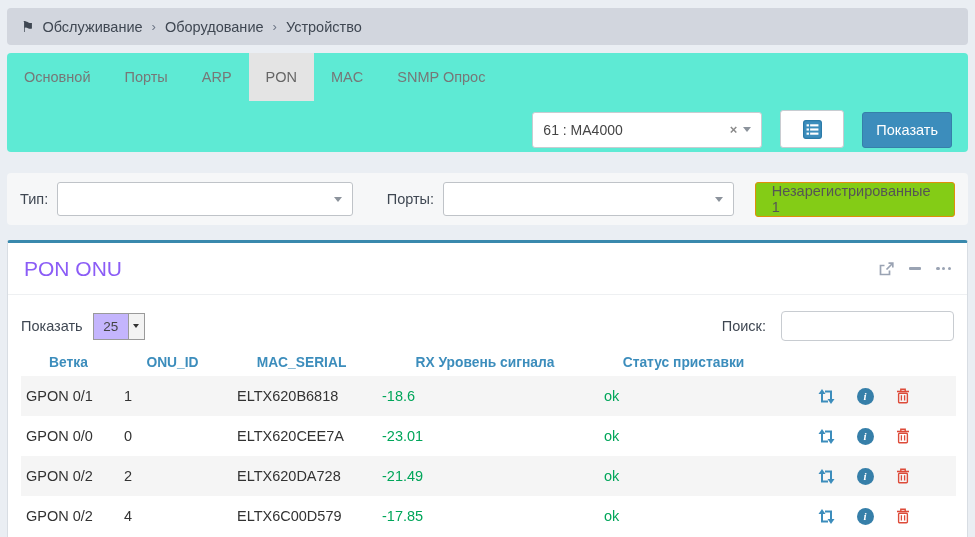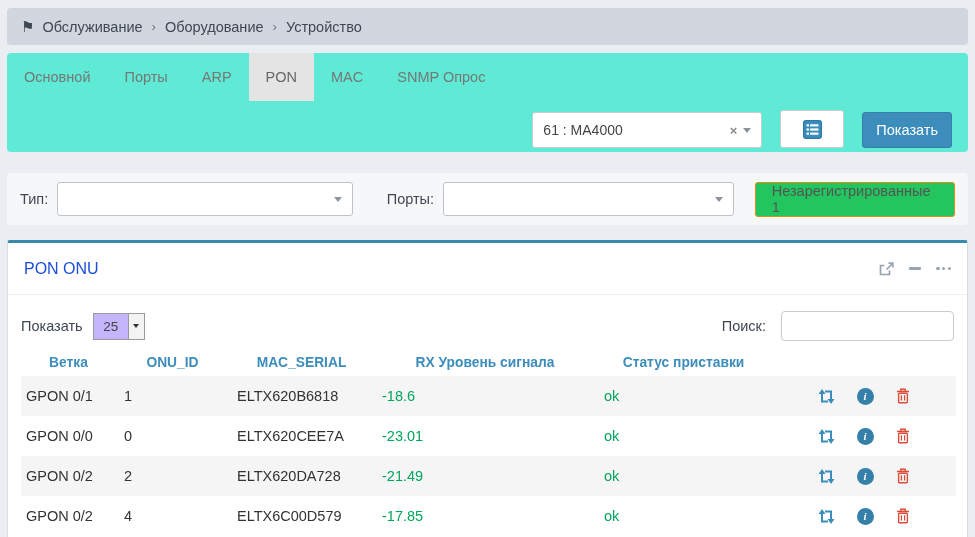--- a/index.html
+++ b/index.html
@@ -14,49 +14,49 @@
   .crumb { color:#3f4752; cursor:pointer; }
   .crumb-sep { margin:0 9px; color:#6d7686; font-size:13px; }
 
   
   .tabs-panel { position:absolute; left:7px; top:53px; right:7px; height:99px;
     background:#5eead4; border-radius:4px; }
   .tabs-row { display:flex; height:48px; }
   .tab { padding:0 17px; line-height:48px; font-size:14.5px; color:#777;
     cursor:pointer; white-space:nowrap; }
   .tab.active { background:#e4e4e4; color:#666; }
-  .device-row { position:absolute; top:58px; right:16px; display:flex; gap:18px; align-items:flex-end; }
+  .device-row { position:absolute; top:58px; right:16px; display:flex; gap:18px; align-items:center; }
   .select2-box { width:230px; height:36px; background:#fff; border:1px solid #c8ccd1;
     border-radius:3px; display:flex; align-items:center; padding:0 10px; font-size:14px; color:#444; cursor:pointer; }
   .select2-box .clear-x { margin-left:auto; color:#8a8a8a; font-weight:bold; font-size:13px; padding:0 6px; cursor:pointer; }
   .caret { width:0; height:0; border-left:4px solid transparent; border-right:4px solid transparent;
     border-top:5px solid #8c939c; display:inline-block; }
   .icon-btn { width:64px; height:38px; margin-top:-1px; background:#fff; border:1px solid #c8ccd1;
     border-radius:3px; display:flex; align-items:center; justify-content:center; cursor:pointer; }
   .btn-primary { height:36px; padding:0 13px; background:#3c8dbc; border:1px solid #367fa9;
     border-radius:3px; color:#fff; font-size:14.5px; display:flex; align-items:center; cursor:pointer; }
 
   
   .filter-panel { position:absolute; left:7px; top:173px; right:7px; height:52px;
     background:#f6f7f8; border-radius:4px; display:flex; align-items:center; padding:0 13px; }
   .filter-label { font-size:14.5px; color:#3f4752; margin-right:9px; }
   .filter-select { height:34px; background:#fff; border:1px solid #bfc3c8; border-radius:3px;
     display:flex; align-items:center; justify-content:flex-end; padding:0 10px; cursor:pointer; }
   .fs-type { width:303px; }
   .fs-ports { width:298px; margin-right:21px; }
   .ports-label { margin-left:34px; }
-  .btn-warning { height:35px; padding:0 16px; background:#22c55e; border:1px solid #e08e0b;
+  .btn-warning { height:35px; padding:0 16px; background:#84cc16; border:1px solid #e08e0b;
     border-radius:3px; color:#555; font-size:14.5px; display:flex; align-items:center; cursor:pointer; }
 
   
   .pon-panel { position:absolute; left:7px; top:240px; right:7px; height:400px;
     background:#fff; border:1px solid #d8dde3; border-top:3px solid #3989ad; border-radius:3px 3px 0 0; }
   .panel-heading { height:52px; display:flex; align-items:center; padding:0 16px;
     border-bottom:1px solid #eef0f2; }
-  .panel-title { font-size:16px; color:#1d4ed8; }
+  .panel-title { font-size:21px; color:#8b5cf6; }
   .panel-tools { margin-left:auto; display:flex; align-items:center; gap:15px; }
   .tool { cursor:pointer; display:flex; align-items:center; }
   .minus-glyph { width:12px; height:2.5px; background:#9aa3b3; border-radius:1px; }
   .dots { display:flex; gap:2.5px; }
   .dots i { width:3.2px; height:3.2px; background:#9aa3b3; border-radius:50%; }
 
   .panel-body { padding:16px 13px 0; }
   .table-controls { display:flex; align-items:center; }
   .show-label, .search-label { font-size:14.5px; color:#3f4752; }
   .pagesize { margin-left:10px; height:27px; width:52px; background:#c4b5fd; border:1px solid #9a9a9a;

